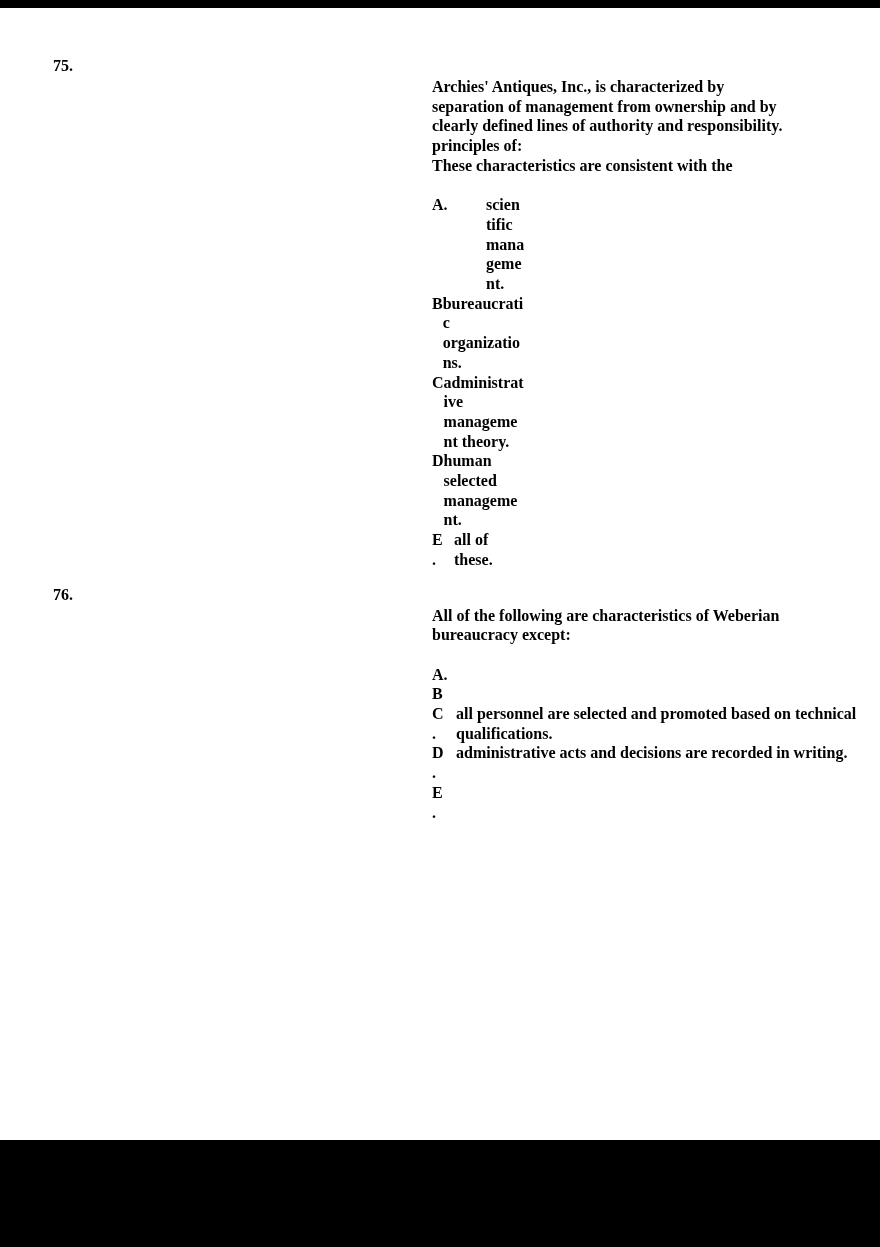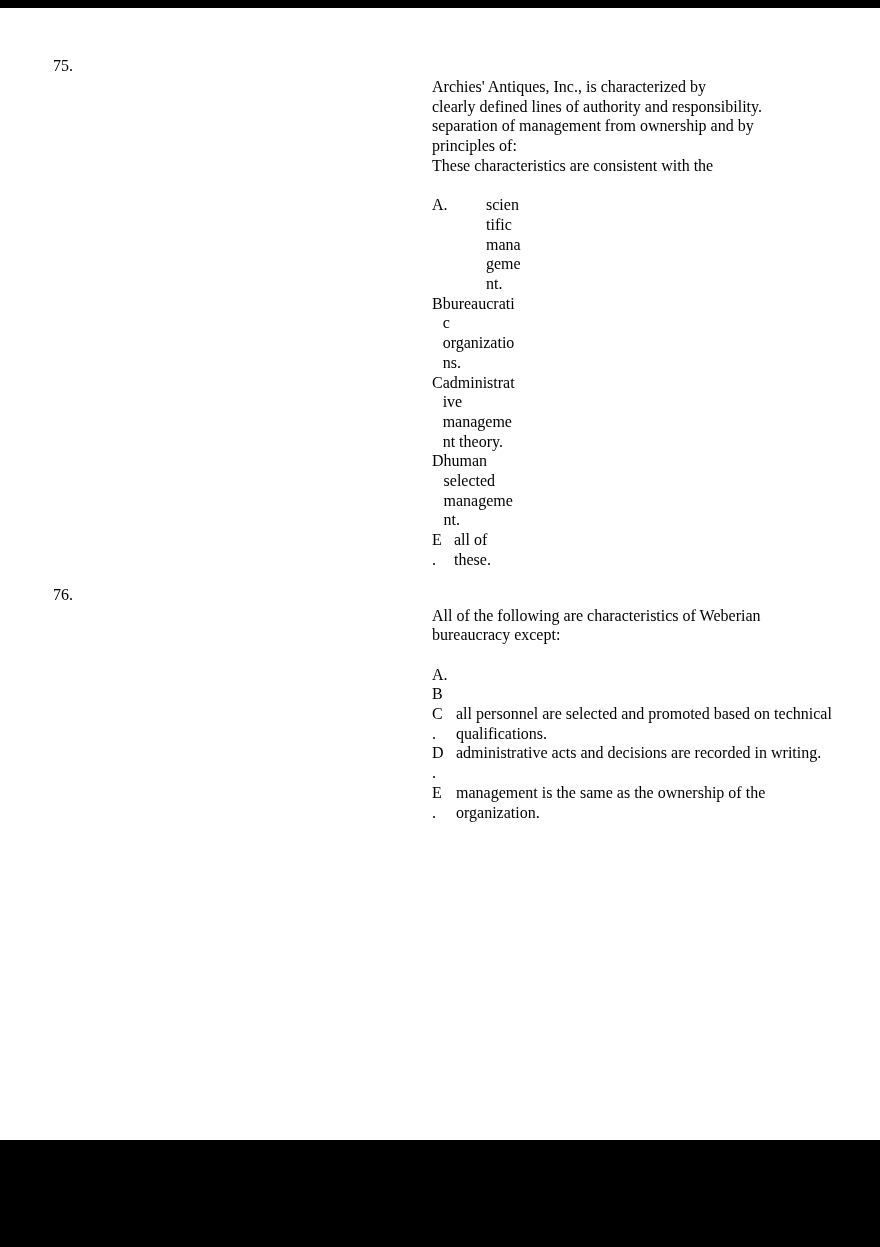--- a/index.html
+++ b/index.html
@@ -32,20 +32,21 @@
     font-size: 16px;
   }
   .line {
     line-height: 19.7px;
     white-space: pre;
   }
   .question {
     display: flex;
     align-items: flex-start;
     margin-bottom: 15px;
+    font-weight: bold;
   }
   .qnum {
     flex: 0 0 379px;
     width: 379px;
   }
   .qnum .line { white-space: normal; }
   .qbody { flex: 1 1 auto; margin-top: 21px; }
   .opts { margin-top: 19.7px; }
   .opt {
     display: flex;
@@ -70,22 +71,22 @@
 
   <div class="content">
 
     <section class="question">
       <div class="qnum">
         <div class="line">75.</div>
       </div>
       <div class="qbody">
         <div class="qtext">
           <div class="line">Archies' Antiques, Inc., is characterized by</div>
+          <div class="line">separation of management from ownership and by</div>
           <div class="line">clearly defined lines of authority and responsibility.</div>
-          <div class="line">separation of management from ownership and by</div>
           <div class="line">principles of:</div>
           <div class="line">These characteristics are consistent with the</div>
         </div>
         <div class="opts">
 
           <div class="opt opt-a75">
             <div class="letter">
               <div class="line">A.</div>
             </div>
             <div class="otext">
@@ -190,24 +191,20 @@
             <div class="otext">
               <div class="line">administrative acts and decisions are recorded in writing.</div>
             </div>
           </div>
 
           <div class="opt opt-e76">
             <div class="letter">
               <div class="line">E</div>
               <div class="line">.</div>
             </div>
-            <div class="otext">
-              <div class="line">management is the same as the ownership of the</div>
-              <div class="line">organization.</div>
-            </div>
           </div>
 
         </div>
       </div>
     </section>
 
   </div>
 
   <div class="bar bottom"></div>
 </div>

